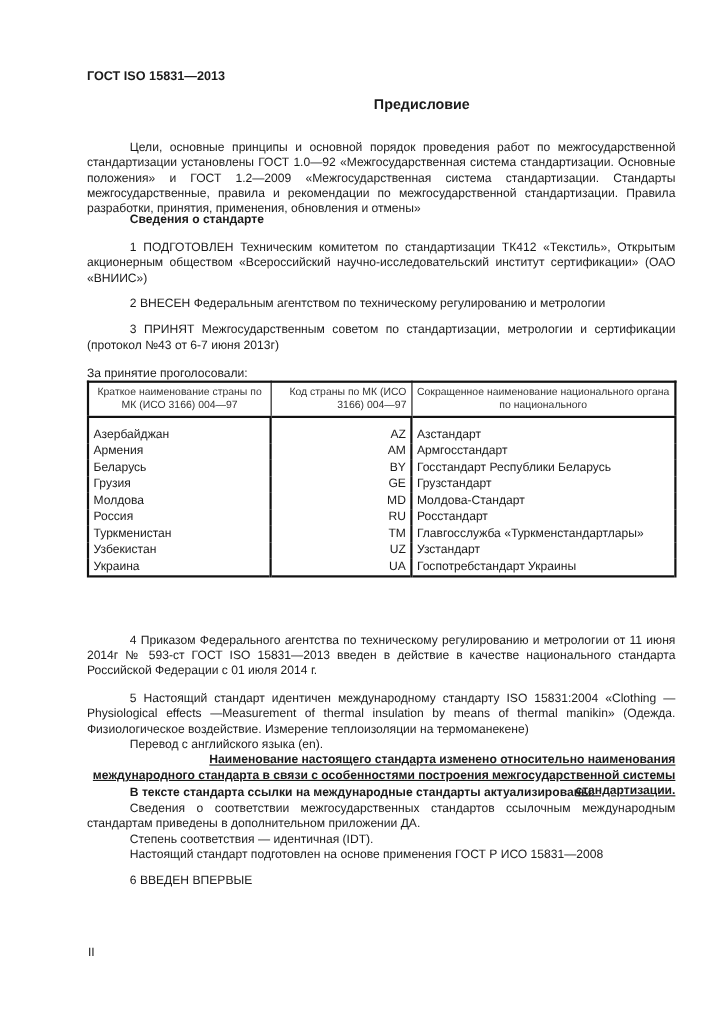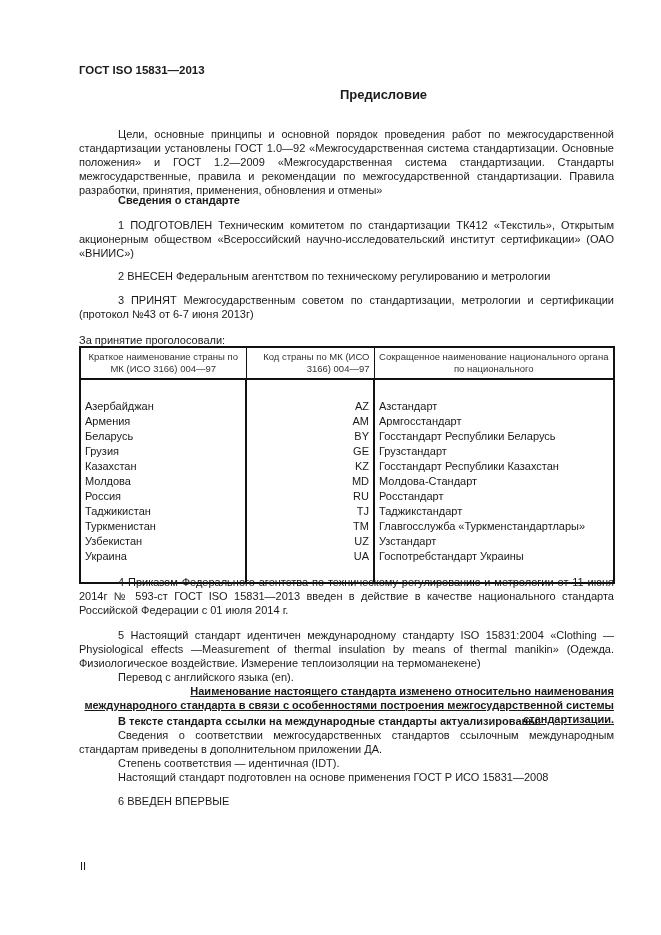--- a/index.html
+++ b/index.html
@@ -21,22 +21,22 @@
     .vote-label { position: absolute; left: 79px; top: 333px; }
     table.countries {
       position: absolute; left: 79px; top: 346px; width: 536px;
       border-collapse: collapse; border: 2px solid #111; font-size: 11px;
     }
     table.countries th {
       font-weight: normal; font-size: 9.5px; line-height: 12px; color: #333;
       border: 1px solid #111; border-bottom: 2px solid #111; padding: 3px 4px; height: 24px; 
     }
     table.countries td { padding: 0 4px; height: 15px; line-height: 15px; border-left: 2px solid #111; border-right: 2px solid #111; }
-    table.countries tbody tr:first-child td { padding-top: 19px; }
-    table.countries tbody tr:last-child td { padding-bottom: 18px; margin-top: 28px; }
+    table.countries tbody tr:first-child td { padding-top: 8px; }
+    table.countries tbody tr:last-child td { padding-bottom: 0; margin-top: 28px; }
     .col-name { width: 156px; }
     .col-code { width: 118px; text-align: right; }
     .p4 { top: 575px; }
     .p5 { top: 628px; }
     .p5b { top: 670px; }
     .p5c { top: 684px; font-weight: bold; text-align: right; text-decoration: underline; }
     .p5d { top: 714px; font-weight: bold; }
     .p5e { top: 728px; }
     .p5f { top: 756px; }
     .p5g { top: 770px; }
@@ -83,38 +83,28 @@
           <td class="col-name">Беларусь</td>
           <td class="col-code">BY</td>
           <td>Госстандарт Республики Беларусь</td>
         </tr>
       <tr>
           <td class="col-name">Грузия</td>
           <td class="col-code">GE</td>
           <td>Грузстандарт</td>
         </tr>
       <tr>
-          <td class="col-name">Казахстан</td>
-          <td class="col-code">KZ</td>
-          <td>Госстандарт Республики Казахстан</td>
-        </tr>
-      <tr>
           <td class="col-name">Молдова</td>
           <td class="col-code">MD</td>
           <td>Молдова-Стандарт</td>
         </tr>
       <tr>
           <td class="col-name">Россия</td>
           <td class="col-code">RU</td>
           <td>Росстандарт</td>
-        </tr>
-      <tr>
-          <td class="col-name">Таджикистан</td>
-          <td class="col-code">TJ</td>
-          <td>Таджикстандарт</td>
         </tr>
       <tr>
           <td class="col-name">Туркменистан</td>
           <td class="col-code">TM</td>
           <td>Главгосслужба «Туркменстандартлары»</td>
         </tr>
       <tr>
           <td class="col-name">Узбекистан</td>
           <td class="col-code">UZ</td>
           <td>Узстандарт</td>

